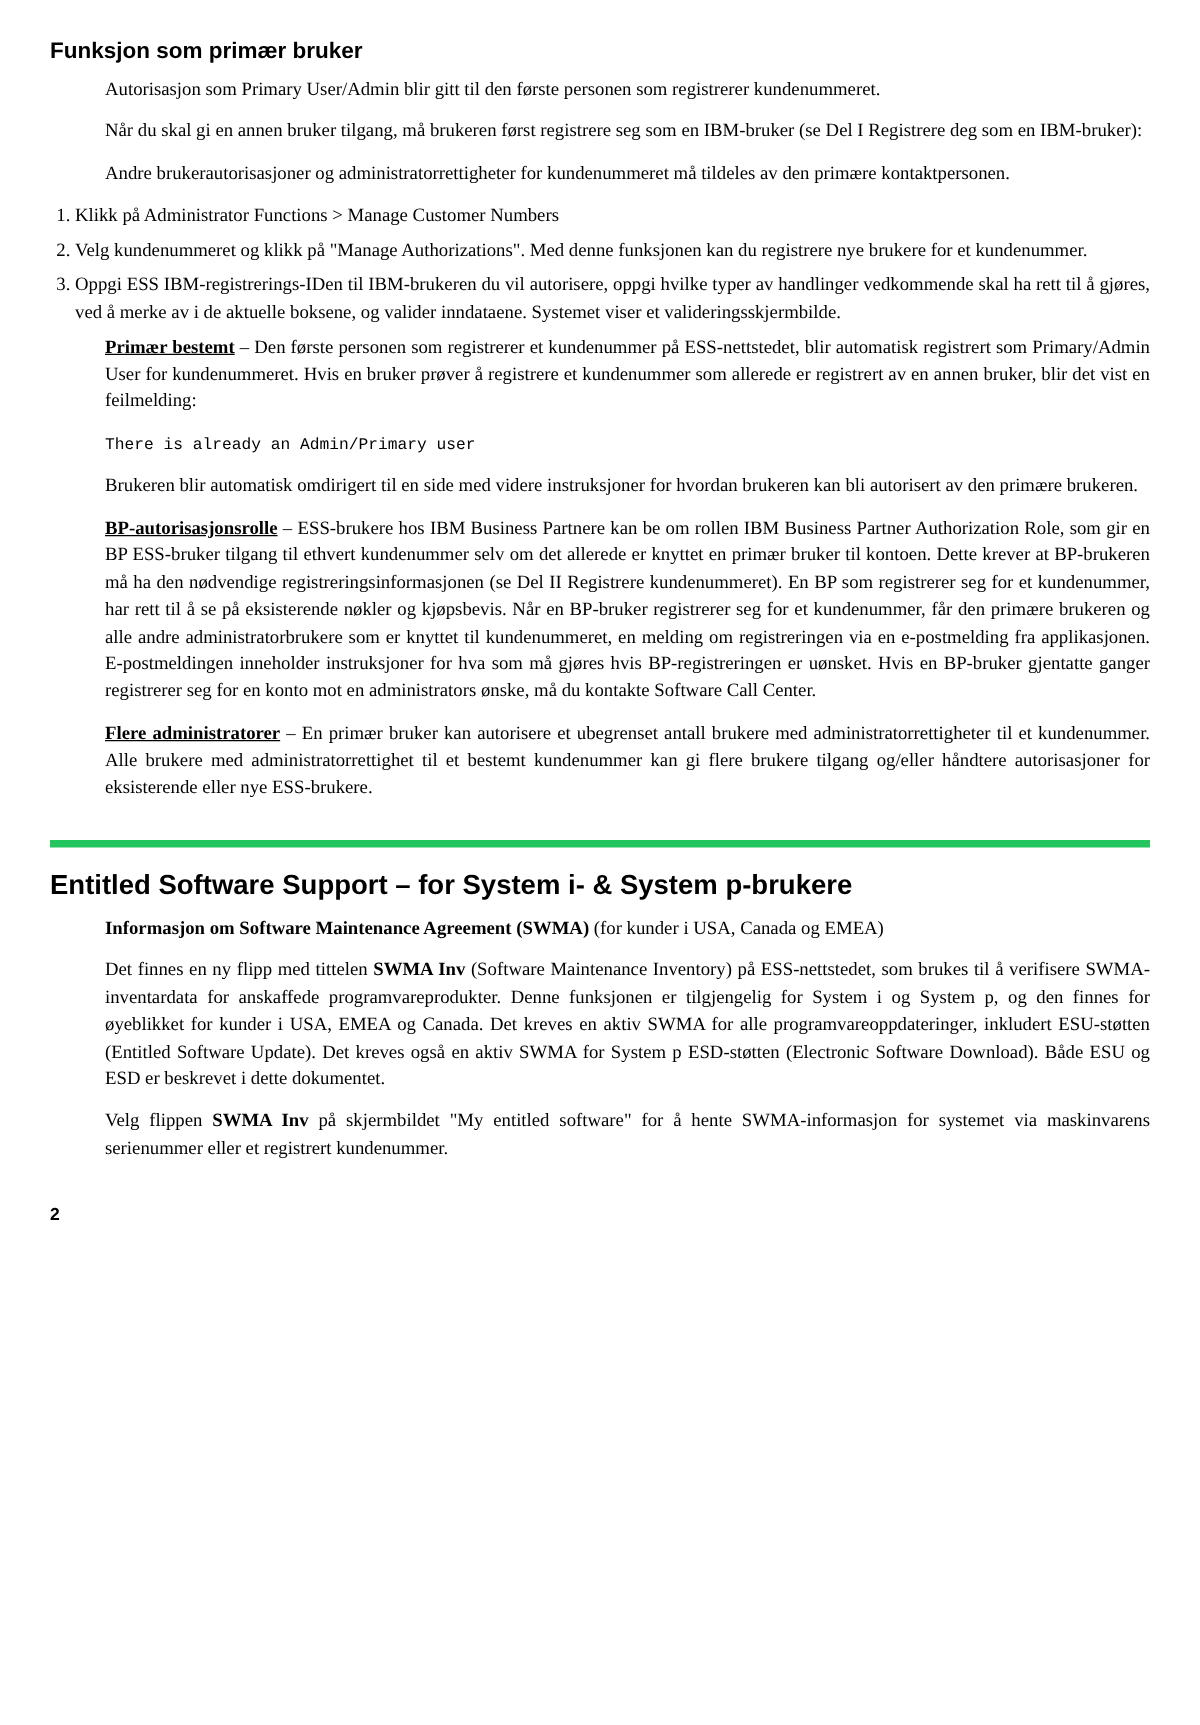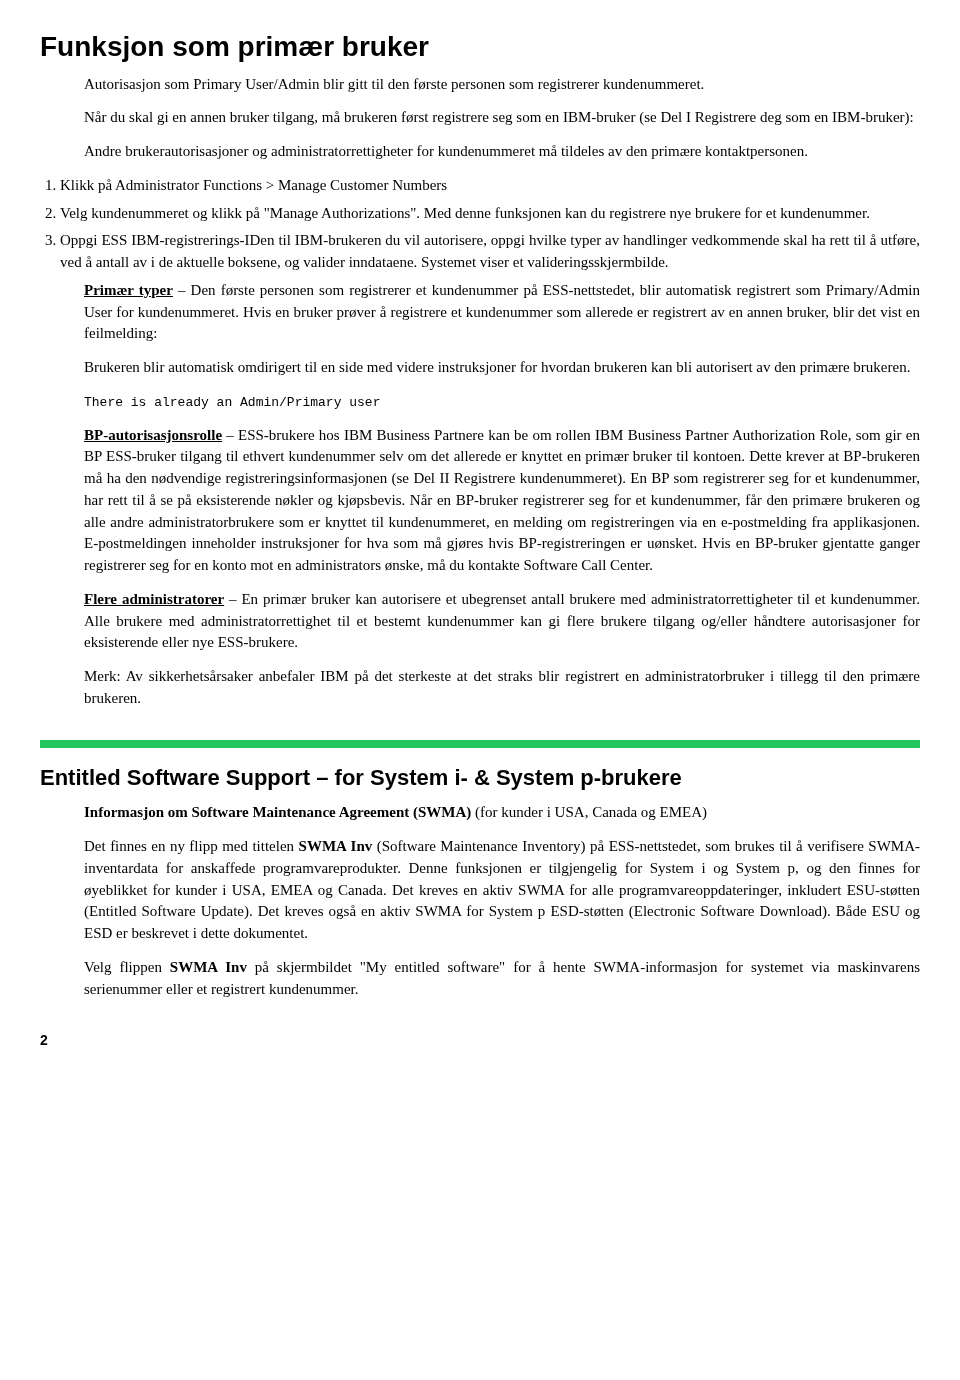--- a/index.html
+++ b/index.html
@@ -18,34 +18,34 @@
       max-width: 960px;
     }
 
     .page-container {
       max-width: 880px;
       margin: 0 auto;
     }
 
     h1.main-heading {
       font-family: Arial, Helvetica, sans-serif;
-      font-size: 28px;
+      font-size: 18px;
       font-weight: bold;
       margin-bottom: 10px;
       line-height: 1.2;
     }
 
     h2.section-heading {
       font-family: Arial, Helvetica, sans-serif;
       font-size: 22px;
       font-weight: bold;
       margin-top: 30px;
       margin-bottom: 10px;
       padding-top: 16px;
-      border-top: 8px solid #22c55e;
+      border-top: 6px solid #22c55e;
       line-height: 1.3;
     }
 
     p {
       margin-bottom: 12px;
       text-align: justify;
       margin-left: 44px;
     }
 
     .italic-code {
@@ -95,49 +95,48 @@
   <p>Andre brukerautorisasjoner og administratorrettigheter for kundenummeret må tildeles av den primære kontaktpersonen.</p>
 
   <ol class="numbered-list">
     <li>
       <span>Klikk på Administrator Functions &gt; Manage Customer Numbers</span>
     </li>
     <li>
       <span>Velg kundenummeret og klikk på "Manage Authorizations". Med denne funksjonen kan du registrere nye brukere for et kundenummer.</span>
     </li>
     <li>
-      <span>Oppgi ESS IBM-registrerings-IDen til IBM-brukeren du vil autorisere, oppgi hvilke typer av handlinger vedkommende skal ha rett til å utføre, ved å antall av i de aktuelle boksene, og valider inndataene. Systemet viser et valideringsskjermbilde.</span>
+      <span>Oppgi ESS IBM-registrerings-IDen til IBM-brukeren du vil autorisere, oppgi hvilke typer av handlinger vedkommende skal ha rett til å gjøres, ved å merke av i de aktuelle boksene, og valider inndataene. Systemet viser et valideringsskjermbilde.</span>
     </li>
   </ol>
 
   <p>
-    <span class="bold underline">Primær typer</span>
+    <span class="bold underline">Primær bestemt</span>
     <span> – </span>
     <span>Den første personen som registrerer et kundenummer på ESS-nettstedet, blir automatisk registrert som Primary/Admin User for kundenummeret. Hvis en bruker prøver å registrere et kundenummer som allerede er registrert av en annen bruker, blir det vist en feilmelding:</span>
   </p>
 
-  <p>Brukeren blir automatisk omdirigert til en side med videre instruksjoner for hvordan brukeren kan bli autorisert av den primære brukeren.</p>
-
   <p>
     <span class="italic-code">There is already an Admin/Primary user</span>
   </p>
+
+  <p>Brukeren blir automatisk omdirigert til en side med videre instruksjoner for hvordan brukeren kan bli autorisert av den primære brukeren.</p>
 
   <p>
     <span class="bold underline">BP-autorisasjonsrolle</span>
     <span> – </span>
     <span>ESS-brukere hos IBM Business Partnere kan be om rollen IBM Business Partner Authorization Role, som gir en BP ESS-bruker tilgang til ethvert kundenummer selv om det allerede er knyttet en primær bruker til kontoen. Dette krever at BP-brukeren må ha den nødvendige registreringsinformasjonen (se Del II Registrere kundenummeret). En BP som registrerer seg for et kundenummer, har rett til å se på eksisterende nøkler og kjøpsbevis. Når en BP-bruker registrerer seg for et kundenummer, får den primære brukeren og alle andre administratorbrukere som er knyttet til kundenummeret, en melding om registreringen via en e-postmelding fra applikasjonen. E-postmeldingen inneholder instruksjoner for hva som må gjøres hvis BP-registreringen er uønsket. Hvis en BP-bruker gjentatte ganger registrerer seg for en konto mot en administrators ønske, må du kontakte Software Call Center.</span>
   </p>
 
   <p>
     <span class="bold underline">Flere administratorer</span>
     <span> – </span>
     <span>En primær bruker kan autorisere et ubegrenset antall brukere med administratorrettigheter til et kundenummer. Alle brukere med administratorrettighet til et bestemt kundenummer kan gi flere brukere tilgang og/eller håndtere autorisasjoner for eksisterende eller nye ESS-brukere.</span>
   </p>
 
-  <p class="note-block">Merk: Av sikkerhetsårsaker anbefaler IBM på det sterkeste at det straks blir registrert en administratorbruker i tillegg til den primære brukeren.</p>
 
   <h2 class="section-heading">Entitled Software Support – for System i- &amp; System p-brukere</h2>
 
   <p>
     <span class="bold">Informasjon om Software Maintenance Agreement (SWMA)</span>
     <span> </span><span>(for kunder i USA, Canada og EMEA)</span>
   </p>
 
   <p>
     <span>Det finnes en ny flipp med tittelen </span><span class="bold">SWMA Inv</span><span> (Software Maintenance Inventory) på ESS-nettstedet, som brukes til å verifisere SWMA-inventardata for anskaffede programvareprodukter. Denne funksjonen er tilgjengelig for System i og System p, og den finnes for øyeblikket for kunder i USA, EMEA og Canada. Det kreves en aktiv SWMA for alle programvareoppdateringer, inkludert ESU-støtten (Entitled Software Update). Det kreves også en aktiv SWMA for System p ESD-støtten (Electronic Software Download). Både ESU og ESD er beskrevet i dette dokumentet.</span>

